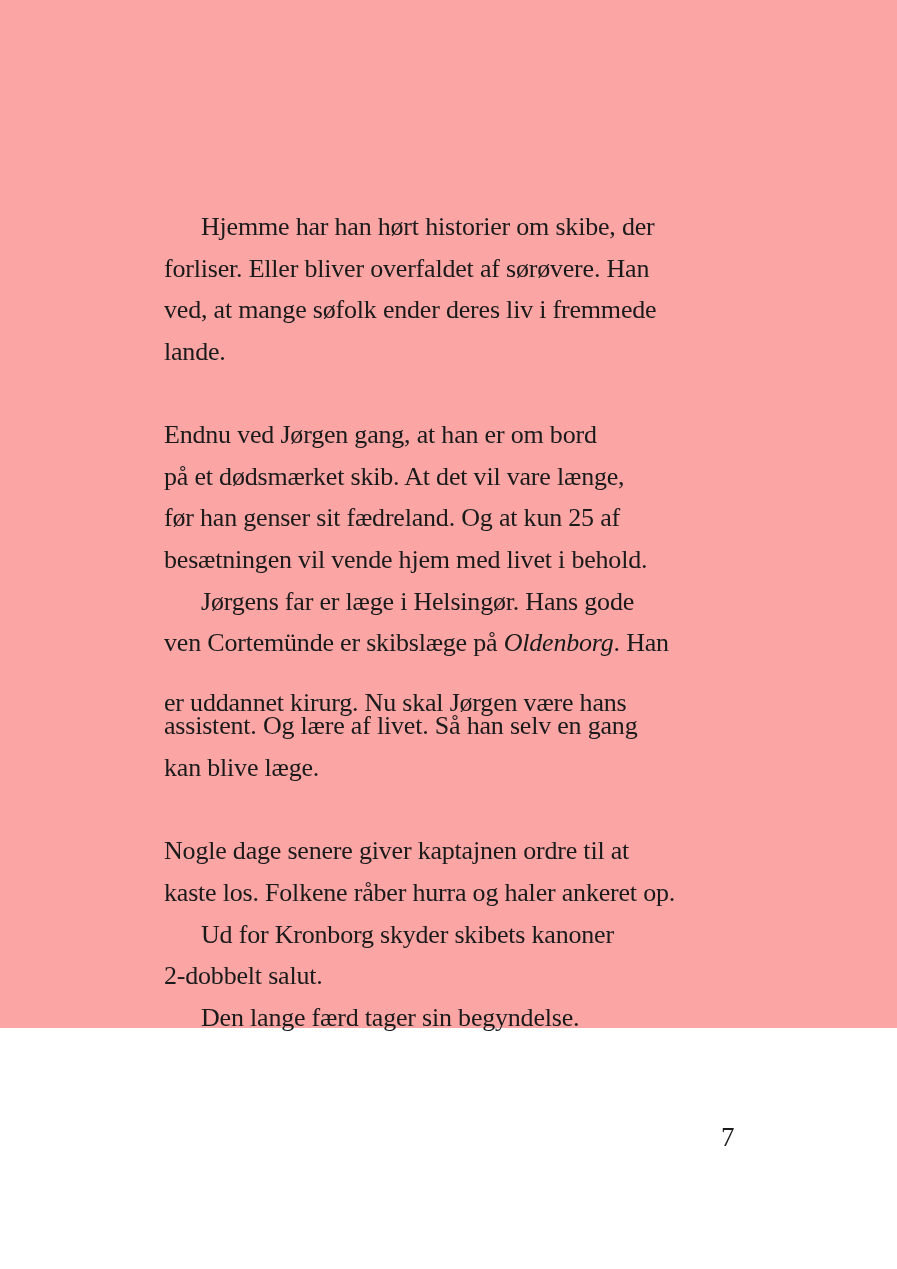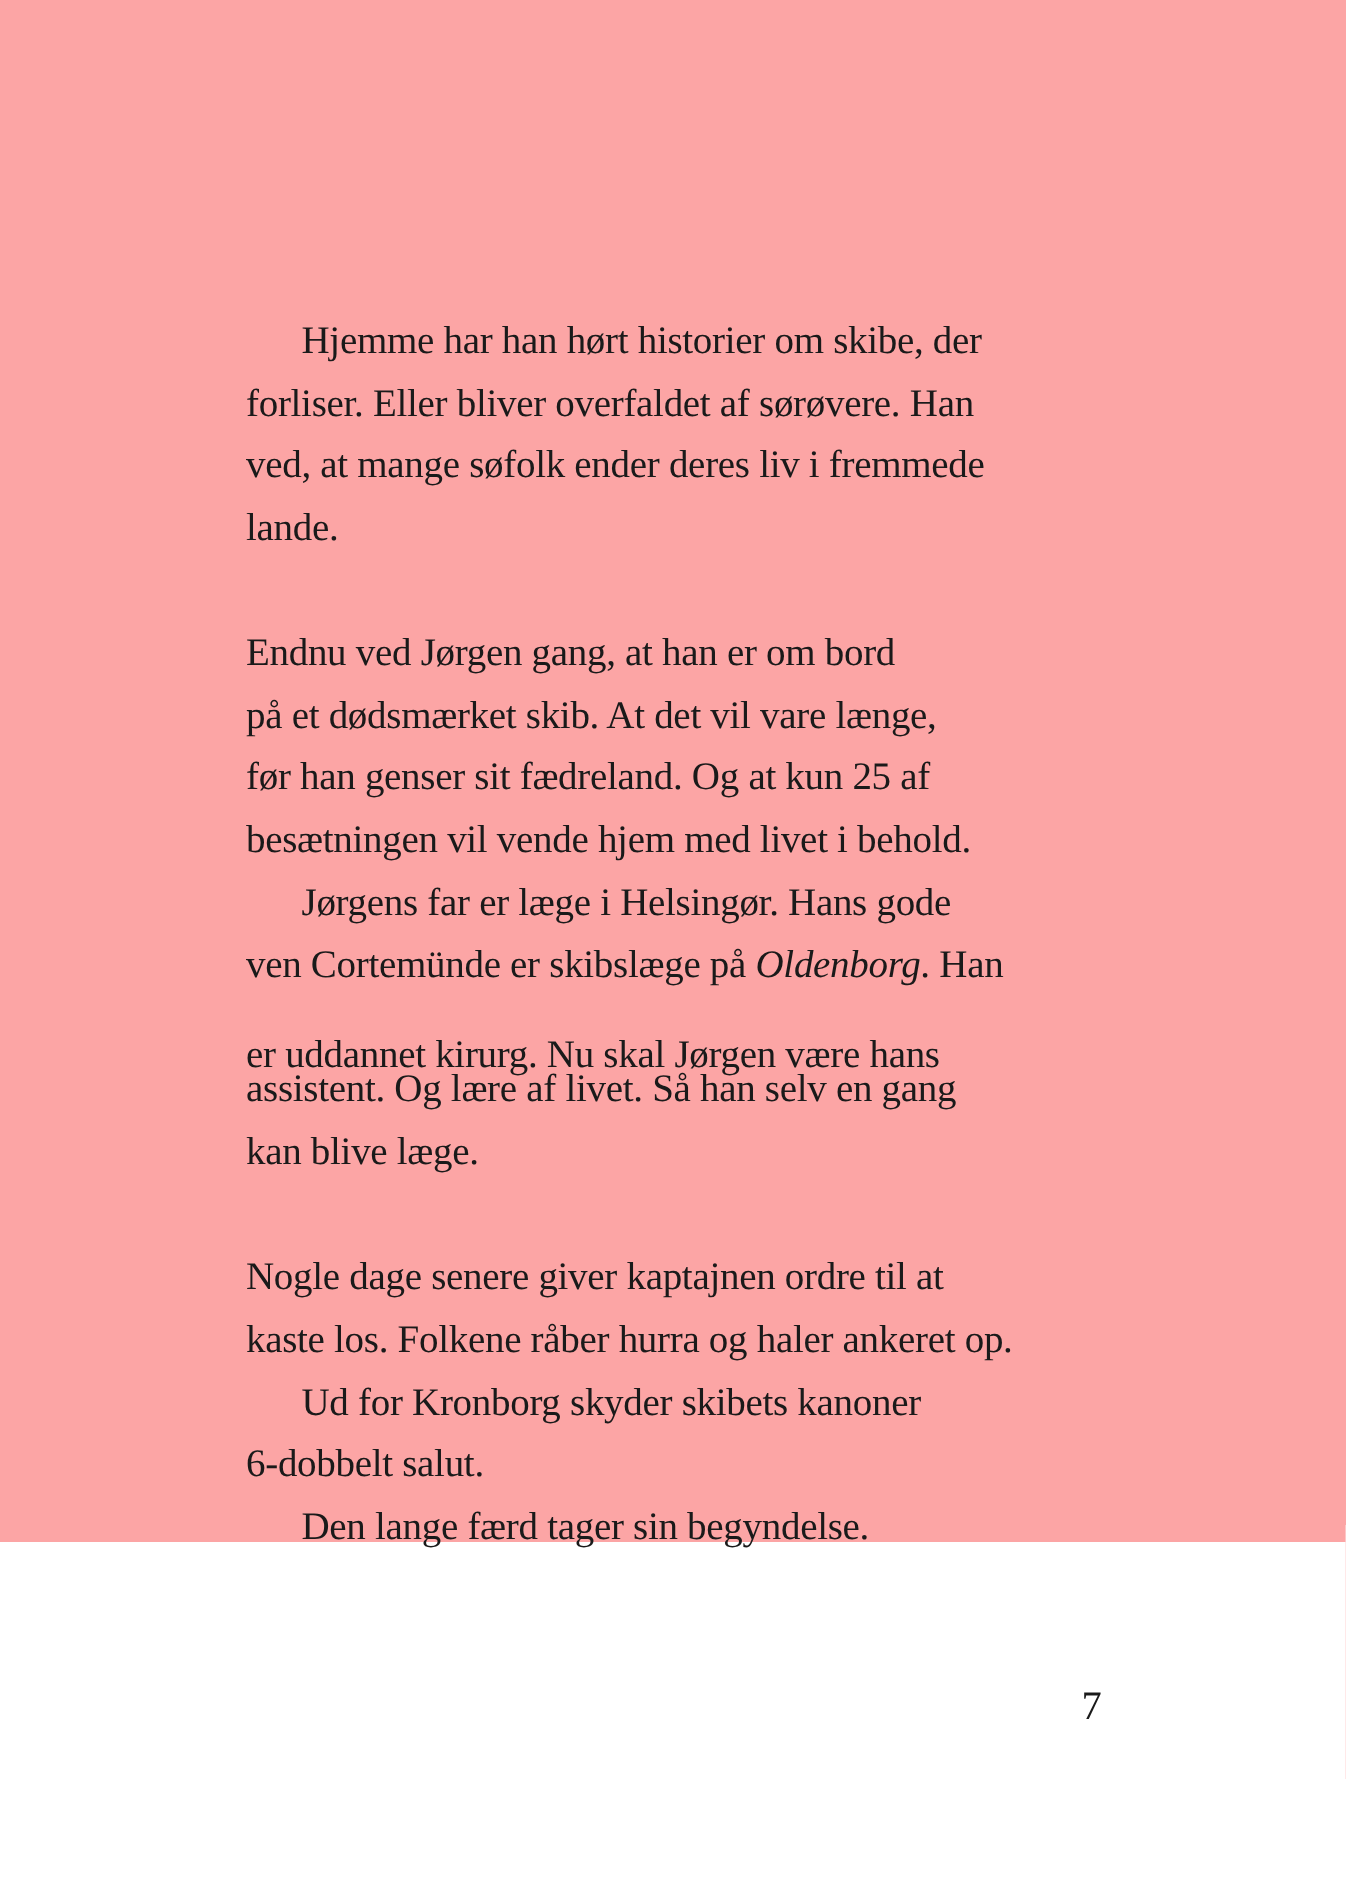--- a/index.html
+++ b/index.html
@@ -59,18 +59,18 @@
     <span>ven Cortemünde er skibslæge på </span><em>Oldenborg</em><span>. Han</span>
   </div>
   <div class="line" style="top:688px">er uddannet kirurg. Nu skal Jørgen være hans</div>
   <div class="line" style="top:711px">assistent. Og lære af livet. Så han selv en gang</div>
   <div class="line" style="top:753px">kan blive læge.</div>
 
   <div class="line" style="top:836px">Nogle dage senere giver kaptajnen ordre til at</div>
   <div class="line" style="top:878px">kaste los. Folkene råber hurra og haler ankeret op.</div>
 
   <div class="line indent" style="top:920px">Ud for Kronborg skyder skibets kanoner</div>
-  <div class="line" style="top:961px">6-dobbelt salut.</div>
+  <div class="line" style="top:961px">2-dobbelt salut.</div>
 
   <div class="line indent" style="top:1003px">Den lange færd tager sin begyndelse.</div>
 
   <div class="page-number">7</div>
 </div>
 
 </body></html>

